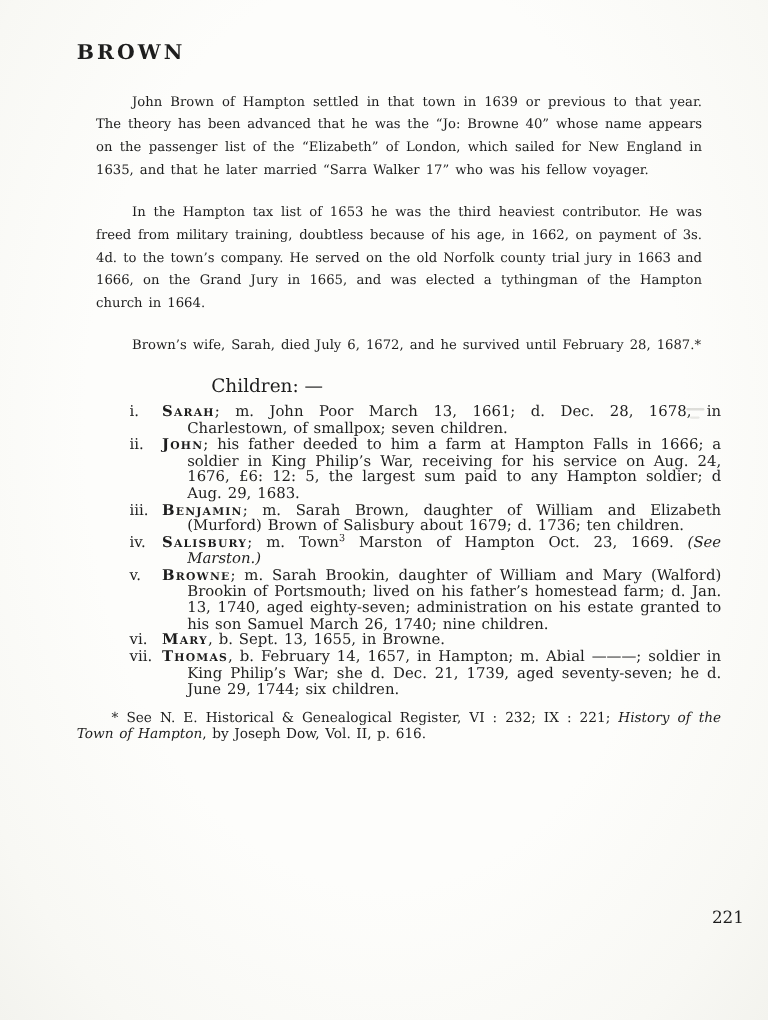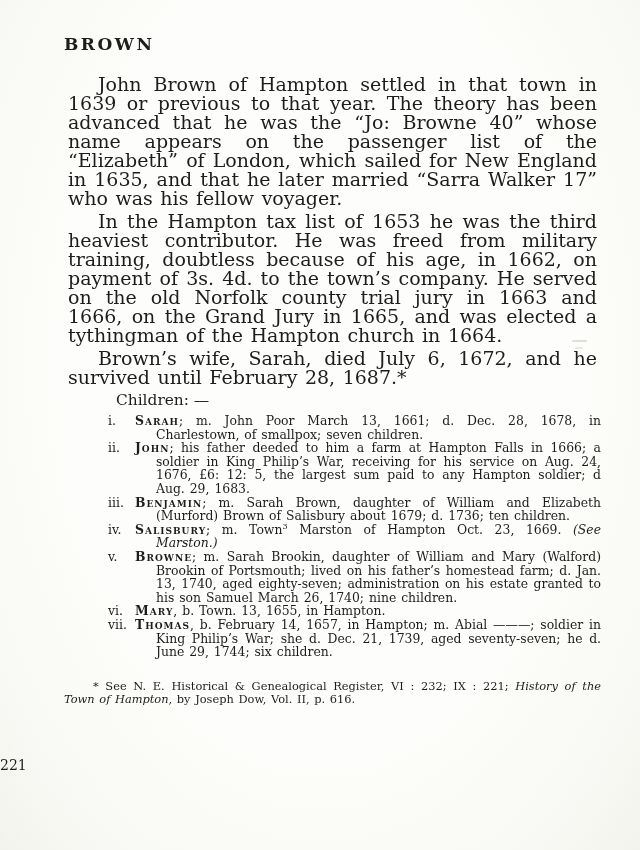--- a/index.html
+++ b/index.html
@@ -23,29 +23,29 @@
     top: 34px;
     width: 537px;
   }
   .title {
     font-weight: bold;
     font-size: 17px;
     letter-spacing: 2.5px;
     margin: 0 0 21px 0;
   }
   p.body-par {
-    margin: 4px;
-    font-size: 19px;
+    margin: 16px;
+    font-size: 11px;
     line-height: 19px;
     text-align: justify;
     text-indent: 30px;
     word-spacing: 1.5px;
   }
   .children-heading {
-    margin: 4px 0 4px 52px;
+    margin: 4px 0 4px 112px;
     font-size: 15.4px;
     line-height: 19px;
   }
   .children-list { margin: 0; }
   .child {
     display: flex;
     margin-left: 44px;
     font-size: 12.4px;
     line-height: 13.6px;
     word-spacing: 1px;
@@ -62,33 +62,33 @@
     letter-spacing: 1px;
     font-weight: bold;
   }
   sup.gen {
     font-size: 8px;
     line-height: 0;
     vertical-align: super;
   }
   .it { font-style: italic; }
   .footnote {
-    margin-top: 21px;
+    margin-top: 11px;
     font-size: 11.4px;
     line-height: 13.6px;
     text-align: justify;
     text-indent: 29px;
     word-spacing: 1px;
   }
   .page-number {
     position: absolute;
     top: 757px;
     left: 0;
     width: 620px;
-    text-align: left;
+    text-align: right;
     font-size: 14px;
   }
   .artifact {
     position: absolute;
     background: #b9b9b2;
     border-radius: 1px;
   }
   .artifact.a1 { left: 572px; top: 340px; width: 15px; height: 2px; opacity: .45; }
   .artifact.a2 { left: 575px; top: 347px; width: 8px;  height: 2px; opacity: .30; }
 </style>
@@ -130,21 +130,21 @@
         <div class="ctext"><span class="sc">Salisbury</span><span>; m. Town</span><sup class="gen">3</sup><span> Marston of Hampton Oct. 23, 1669. </span><span class="it">(See Marston.)</span></div>
       </div>
 
       <div class="child">
         <span class="num">v.</span>
         <div class="ctext"><span class="sc">Browne</span><span>; m. Sarah Brookin, daughter of William and Mary (Walford) Brookin of Portsmouth; lived on his father’s homestead farm; d. Jan. 13, 1740, aged eighty-seven; administration on his estate granted to his son Samuel March 26, 1740; nine children.</span></div>
       </div>
 
       <div class="child">
         <span class="num">vi.</span>
-        <div class="ctext"><span class="sc">Mary</span><span>, b. Town. 13, 1655, in Hampton.</span></div>
+        <div class="ctext"><span class="sc">Mary</span><span>, b. Sept. 13, 1655, in Browne.</span></div>
       </div>
 
       <div class="child">
         <span class="num">vii.</span>
         <div class="ctext"><span class="sc">Thomas</span><span>, b. February 14, 1657, in Hampton; m. Abial ———; soldier in King Philip’s War; she d. Dec. 21, 1739, aged seventy-seven; he d. June 29, 1744; six children.</span></div>
       </div>
 
 
     </div>
 

